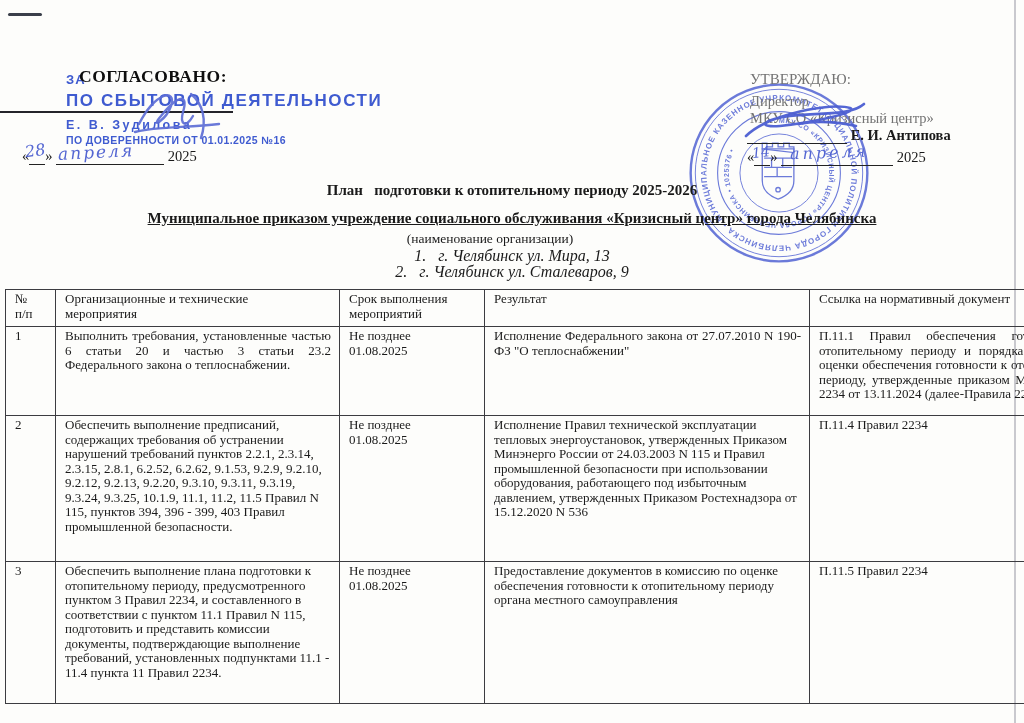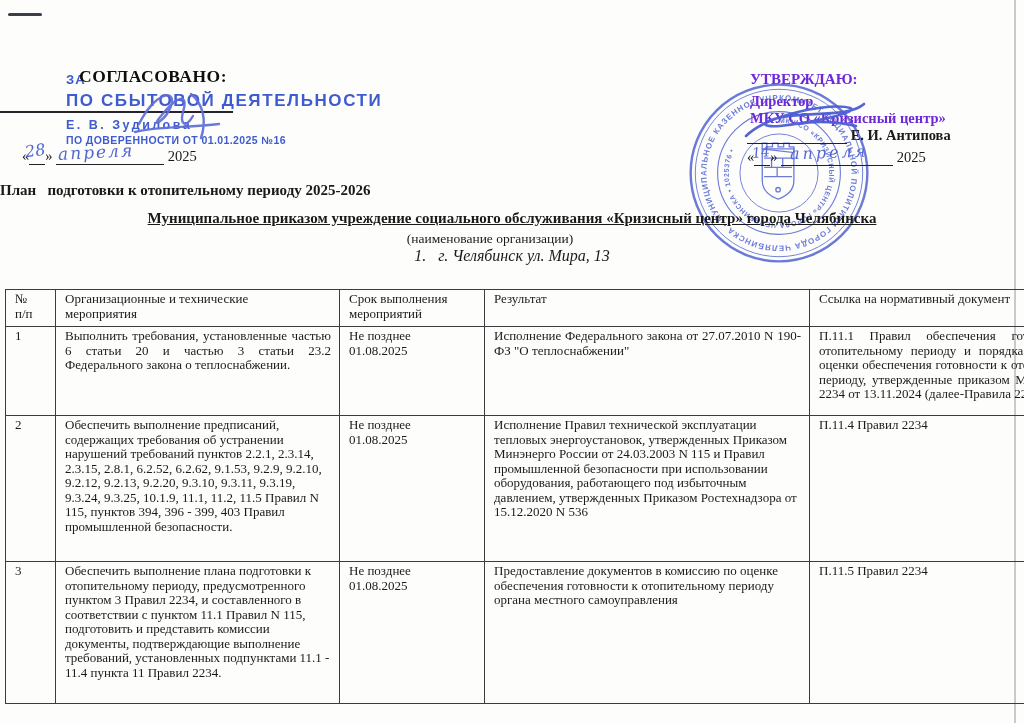--- a/index.html
+++ b/index.html
@@ -21,33 +21,33 @@
   .stamp-name{position:absolute;left:66px;top:118px;font-size:12.5px;letter-spacing:2.5px;}
   .stamp-line4{position:absolute;left:66px;top:134px;font-size:10.5px;letter-spacing:.4px;}
   .sig-left{position:absolute;left:133px;top:86px;}
   .date-left{position:absolute;left:22px;top:148px;font-size:14.5px;}
   .hw{color:#5466d2;font-style:italic;font-family:"DejaVu Serif",serif;}
   .hw-day-l{position:absolute;left:25px;top:141px;font-size:16px;transform:rotate(-8deg);}
   .hw-month-l{position:absolute;left:58px;top:142px;font-size:17px;letter-spacing:2px;transform:rotate(-3deg);}
   .u-line{display:inline-block;border-bottom:1.5px solid #222;height:14px;vertical-align:bottom;}
 
   
-  .rt{position:absolute;font-weight:bold;font-size:14.5px;color:#6d28d9;}
+  .rt{position:absolute;font-weight:normal;font-size:14.5px;color:#737373;}
   .utv{left:750px;top:71px;font-size:15px;}
   .rt2{left:750px;top:93px;}
   .rt3{left:750px;top:110px;}
   .name-row-r{position:absolute;left:747px;top:127px;font-weight:bold;font-size:14.5px;}
   .date-right{position:absolute;left:747px;top:149px;font-size:14.5px;}
   .hw-day-r{position:absolute;left:752px;top:144px;font-size:14px;transform:rotate(-6deg);}
   .hw-month-r{position:absolute;left:790px;top:143px;font-size:16px;letter-spacing:3px;transform:rotate(-2deg);}
   .sig-right{position:absolute;left:738px;top:96px;}
   .seal{position:absolute;left:686px;top:80px;opacity:.82;}
 
   
-  .doc-title{position:absolute;left:0;top:182px;width:1024px;text-align:left;font-weight:bold;font-size:15px;white-space:pre-wrap;}
+  .doc-title{position:absolute;left:0;top:182px;width:1024px;text-align:center;font-weight:bold;font-size:15px;white-space:pre-wrap;}
   .org-line{position:absolute;left:0;top:210px;width:1024px;text-align:center;font-weight:bold;font-size:15px;text-decoration:underline;}
   .org-caption{position:absolute;left:0;top:231px;width:980px;text-align:center;font-size:13.5px;}
   .addr{position:absolute;left:0;width:1024px;text-align:center;font-size:16px;white-space:pre-wrap;font-style:italic;}
   .addr1{top:247px;} .addr2{top:263px;}
 
   
   table.plan{
     position:absolute;left:5px;top:289px;width:1008px;
     border-collapse:collapse;table-layout:fixed;
     font-size:13px;line-height:1.12;
@@ -145,20 +145,21 @@
       <span>2025</span>
     </div>
     <span class="hw hw-day-r">14</span>
     <span class="hw hw-month-r">апреля</span>
   </div>
 
   <div class="doc-title">План   подготовки к отопительному периоду 2025-2026</div>
   <div class="org-line">Муниципальное приказом учреждение социального обслуживания «Кризисный центр» города Челябинска</div>
   <div class="org-caption">(наименование организации)</div>
   <div class="addr addr1"><span>1.</span>&nbsp;&nbsp;&nbsp;<span>г. Челябинск ул. Мира, 13</span></div>
+  <div class="addr addr2"><span>2.</span>&nbsp;&nbsp;&nbsp;<span>г. Челябинск ул. Сталеваров, 9</span></div>
 
   <table class="plan">
     <tbody>
       <tr class="hdr">
         <td class="c-num pre">№
 п/п</td>
         <td class="c-measure pre">Организационные и технические
 мероприятия</td>
         <td class="c-term pre">Срок выполнения
 мероприятий</td>

